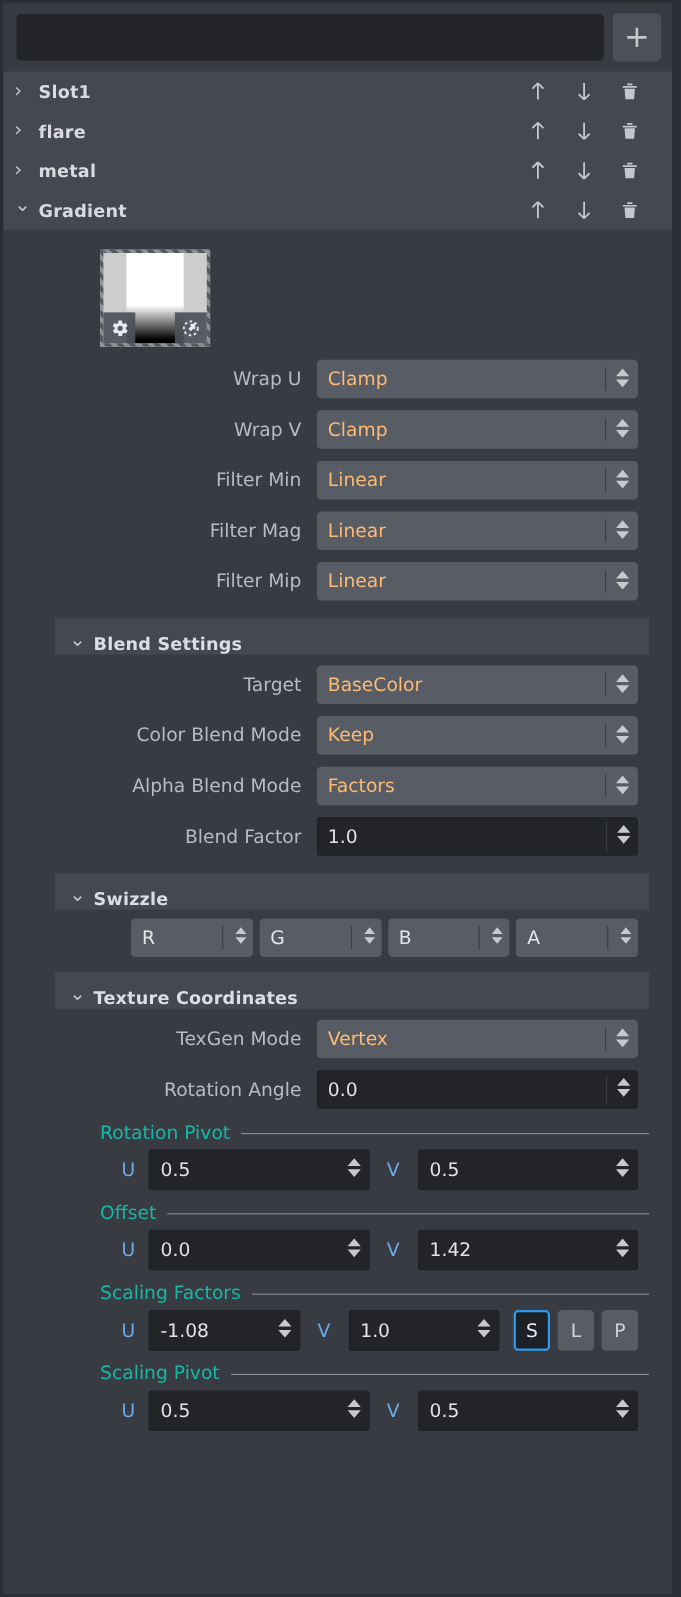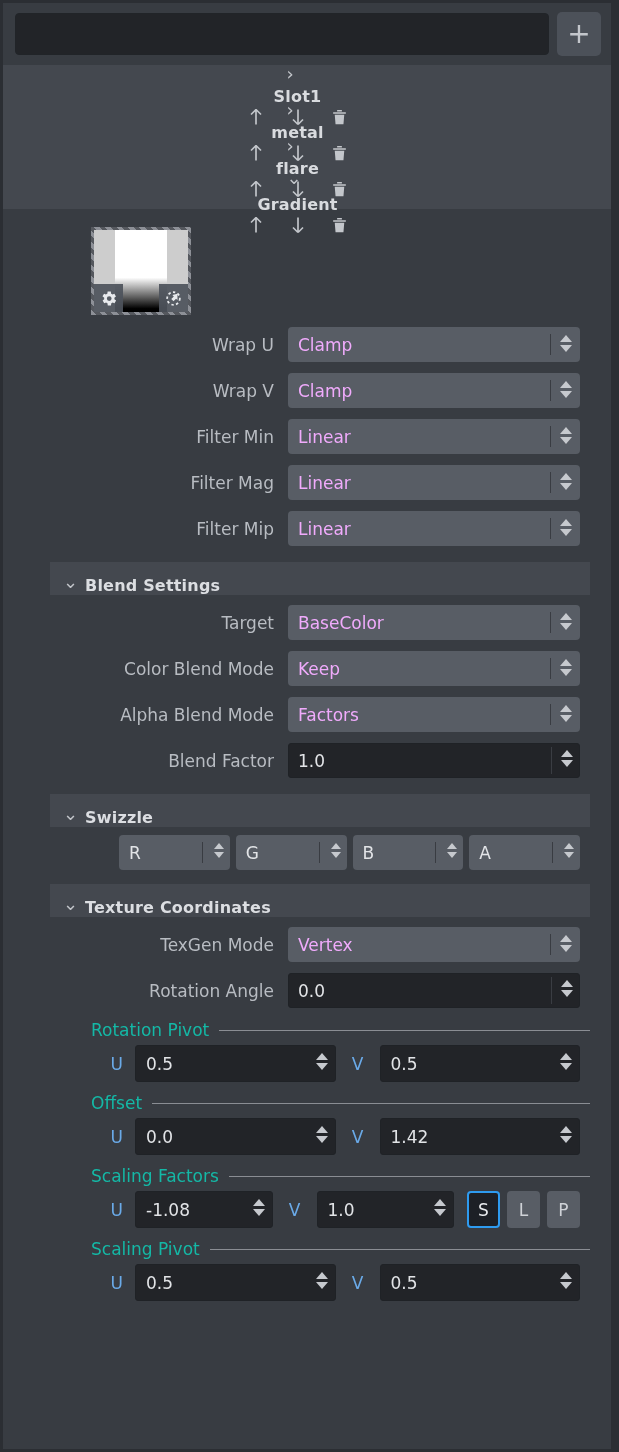--- a/index.html
+++ b/index.html
@@ -63,21 +63,20 @@
   }
 
   
   .layer-list { background: #44484f; }
   .layer-row {
     display: flex;
     align-items: center;
     height: 36px;
     padding: 0 29px 0 10px;
     cursor: pointer;
-    flex-direction: column;
   }
   .chev {
     width: 22px;
     color: #c2c5ca;
     font-size: 14px;
     text-align: left;
     flex: 0 0 22px;
     line-height: 1;
   }
   .chev.right::before { content: "\203A"; font-size: 18px; }
@@ -137,21 +136,21 @@
   
   .combo {
     position: relative;
     flex: 1;
     margin-right: 31px;
     height: 35px;
     background: #585d65;
     border-radius: 4px;
     display: flex;
     align-items: center;
-    color: #f0abfc;
+    color: #fdba74;
     font-size: 17px;
     padding-left: 10px;
     cursor: pointer;
     overflow: hidden;
   }
   .combo .sep {
     position: absolute;
     right: 29px;
     top: 7px;
     width: 1px;
@@ -332,42 +331,42 @@
           </span>
       <span>
             <svg width="19" height="22" viewBox="0 0 24 24">
               <path fill="#c3c6cb" d="M4 6h16v2H4zM9 3h6v2H9zM6 9h12l-1 12H7z"></path>
             </svg>
           </span>
     </span>
   </div>
   <div class="layer-row">
     <span class="chev right"></span>
-    <span class="layer-name">metal</span>
+    <span class="layer-name">flare</span>
     <span class="row-icons">
       <span>
             <svg width="20" height="22" viewBox="0 0 24 24">
               <path fill="none" stroke="#c3c6cb" stroke-width="2" d="M12 21V4M12 3l-6 6M12 3l6 6"></path>
             </svg>
           </span>
       <span>
             <svg width="20" height="22" viewBox="0 0 24 24">
               <path fill="none" stroke="#c3c6cb" stroke-width="2" d="M12 3v17M12 21l-6-6M12 21l6-6"></path>
             </svg>
           </span>
       <span>
             <svg width="19" height="22" viewBox="0 0 24 24">
               <path fill="#c3c6cb" d="M4 6h16v2H4zM9 3h6v2H9zM6 9h12l-1 12H7z"></path>
             </svg>
           </span>
     </span>
   </div>
   <div class="layer-row">
     <span class="chev right"></span>
-    <span class="layer-name">flare</span>
+    <span class="layer-name">metal</span>
     <span class="row-icons">
       <span>
             <svg width="20" height="22" viewBox="0 0 24 24">
               <path fill="none" stroke="#c3c6cb" stroke-width="2" d="M12 21V4M12 3l-6 6M12 3l6 6"></path>
             </svg>
           </span>
       <span>
             <svg width="20" height="22" viewBox="0 0 24 24">
               <path fill="none" stroke="#c3c6cb" stroke-width="2" d="M12 3v17M12 21l-6-6M12 21l6-6"></path>
             </svg>

